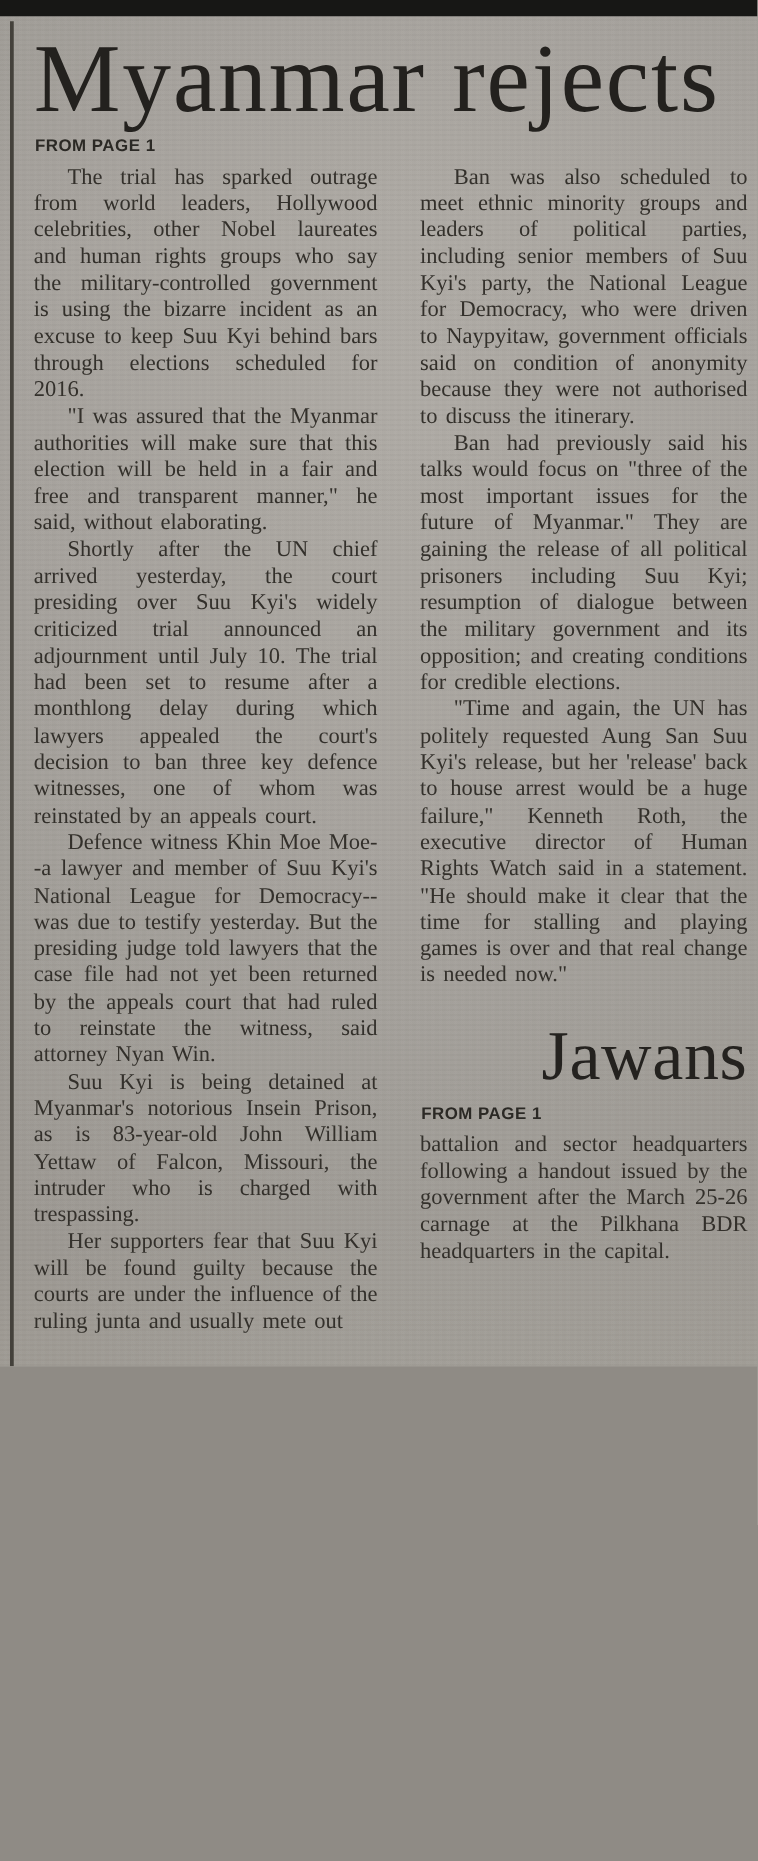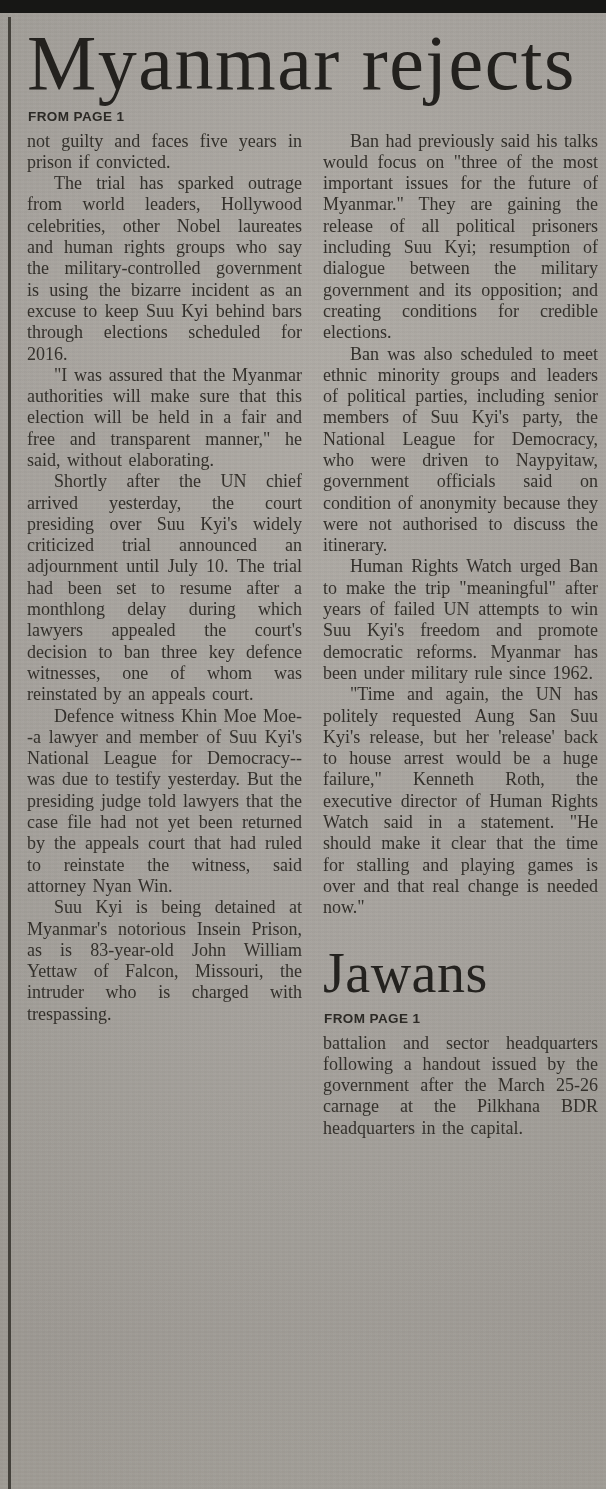--- a/index.html
+++ b/index.html
@@ -7,21 +7,21 @@
     --ink:#33302b;
     --edge:#171715;
   }
   html,body{margin:0;padding:0;}
   body{
     width:606px;height:1489px;overflow:hidden;
     background:#8f8b85;
     font-family:"Liberation Serif","DejaVu Serif",serif;
   }
   .page{
-    position:relative;width:606px;height:1489px;overflow:hidden;
+    position:relative;width:606px;height:1093px;overflow:hidden;
     background:
       radial-gradient(ellipse at 55% 30%, rgba(255,255,255,0.05), rgba(0,0,0,0.04) 90%),
       linear-gradient(176deg,#a5a19b 0%,#aba7a1 18%,#a8a49e 55%,#a29e98 88%,#a6a29b 100%);
     background-color:var(--bg);
     color:var(--ink);
   }
   .page::before{ 
     content:"";position:absolute;inset:0;pointer-events:none;
     background:
       repeating-linear-gradient(0deg, rgba(0,0,0,0.015) 0 2px, rgba(255,255,255,0.015) 2px 4px),
@@ -36,67 +36,66 @@
     background:#44413b;
   }
   .content{
     position:absolute;top:13px;left:27px;width:571px;
   }
   .headline{
     margin:10px 0 2px 0;
     font-size:78px;line-height:1.02;font-weight:400;
     letter-spacing:1.5px;color:#23211e;white-space:nowrap;
   }
-  .columns{display:flex;gap:21px;margin-top:6px;}
+  .columns{display:flex;gap:34px;margin-top:6px;}
   .col{min-width:0;}
   .col-left{width:275px;flex:0 0 275px;}
   .col-right{flex:1;padding-top:22px;}
   .kicker{
     font-family:"Liberation Sans","DejaVu Sans",sans-serif;
     font-weight:700;font-size:13.5px;line-height:16px;
     letter-spacing:0.4px;color:#2b2925;margin:0 0 6px 1px;
   }
   p.body-par{
     margin:0;font-size:18px;line-height:21.3px;
     text-align:justify;text-indent:1.5em;word-spacing:2px;
     color:var(--ink);
   }
   p.body-par.noindent{text-indent:0;}
   .headline-2{
     margin:26px 0 10px 0;
     font-size:56px;line-height:1;font-weight:400;
-    letter-spacing:0.5px;color:#24221f;
+    letter-spacing:0.5px;color:#24221f;text-align:right;
   }
 </style>
 </head>
 <body>
 
 <div class="page">
   <div class="top-edge"></div>
   <div class="col-rule"></div>
 
   <div class="content">
     <h1 class="headline">Myanmar rejects</h1>
 
     <div class="columns">
 
       <div class="col col-left">
         <div class="kicker">FROM PAGE 1</div>
-        <p class="body-par noindent">not guilty and faces five years in prison if convicted.</p>
         <p class="body-par">The trial has sparked outrage from world leaders, Hollywood celebrities, other Nobel laureates and human rights groups who say the military-controlled government is using the bizarre incident as an excuse to keep Suu Kyi behind bars through elections scheduled for 2016.</p>
         <p class="body-par">"I was assured that the Myanmar authorities will make sure that this election will be held in a fair and free and transparent manner," he said, without elaborating.</p>
         <p class="body-par">Shortly after the UN chief arrived yesterday, the court presiding over Suu Kyi's widely criticized trial announced an adjournment until July 10. The trial had been set to resume after a monthlong delay during which lawyers appealed the court's decision to ban three key defence witnesses, one of whom was reinstated by an appeals court.</p>
         <p class="body-par">Defence witness Khin Moe Moe--a lawyer and member of Suu Kyi's National League for Democracy--was due to testify yesterday. But the presiding judge told lawyers that the case file had not yet been returned by the appeals court that had ruled to reinstate the witness, said attorney Nyan Win.</p>
         <p class="body-par">Suu Kyi is being detained at Myanmar's notorious Insein Prison, as is 83-year-old John William Yettaw of Falcon, Missouri, the intruder who is charged with trespassing.</p>
+        <p class="body-par">Her supporters fear that Suu Kyi will be found guilty because the courts are under the influence of the ruling junta and usually mete out</p>
       </div>
 
       <div class="col col-right">
+        <p class="body-par">Ban was also scheduled to meet ethnic minority groups and leaders of political parties, including senior members of Suu Kyi's party, the National League for Democracy, who were driven to Naypyitaw, government officials said on condition of anonymity because they were not authorised to discuss the itinerary.</p>
         <p class="body-par">Ban had previously said his talks would focus on "three of the most important issues for the future of Myanmar." They are gaining the release of all political prisoners including Suu Kyi; resumption of dialogue between the military government and its opposition; and creating conditions for credible elections.</p>
-        <p class="body-par">Ban was also scheduled to meet ethnic minority groups and leaders of political parties, including senior members of Suu Kyi's party, the National League for Democracy, who were driven to Naypyitaw, government officials said on condition of anonymity because they were not authorised to discuss the itinerary.</p>
-        <p class="body-par">Human Rights Watch urged Ban to make the trip "meaningful" after years of failed UN attempts to win Suu Kyi's freedom and promote democratic reforms. Myanmar has been under military rule since 1962.</p>
         <p class="body-par">"Time and again, the UN has politely requested Aung San Suu Kyi's release, but her 'release' back to house arrest would be a huge failure," Kenneth Roth, the executive director of Human Rights Watch said in a statement. "He should make it clear that the time for stalling and playing games is over and that real change is needed now."</p>
 
         <h2 class="headline-2">Jawans</h2>
         <div class="kicker">FROM PAGE 1</div>
         <p class="body-par noindent">battalion and sector headquarters following a handout issued by the government after the March 25-26 carnage at the Pilkhana BDR headquarters in the capital.</p>
       </div>
 
     </div>
   </div>
 </div>

